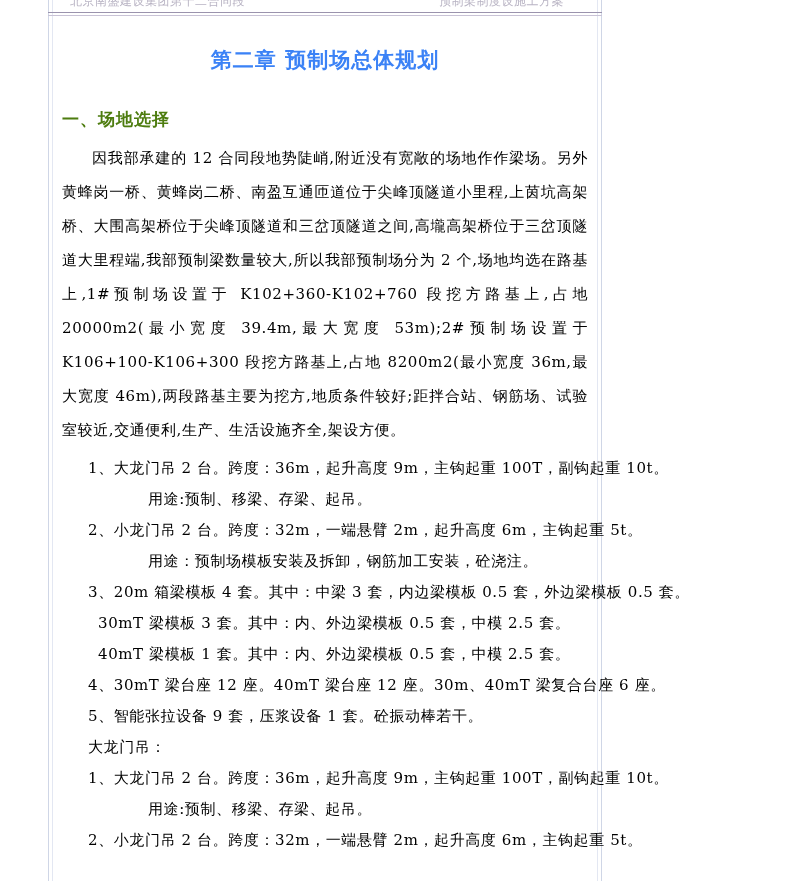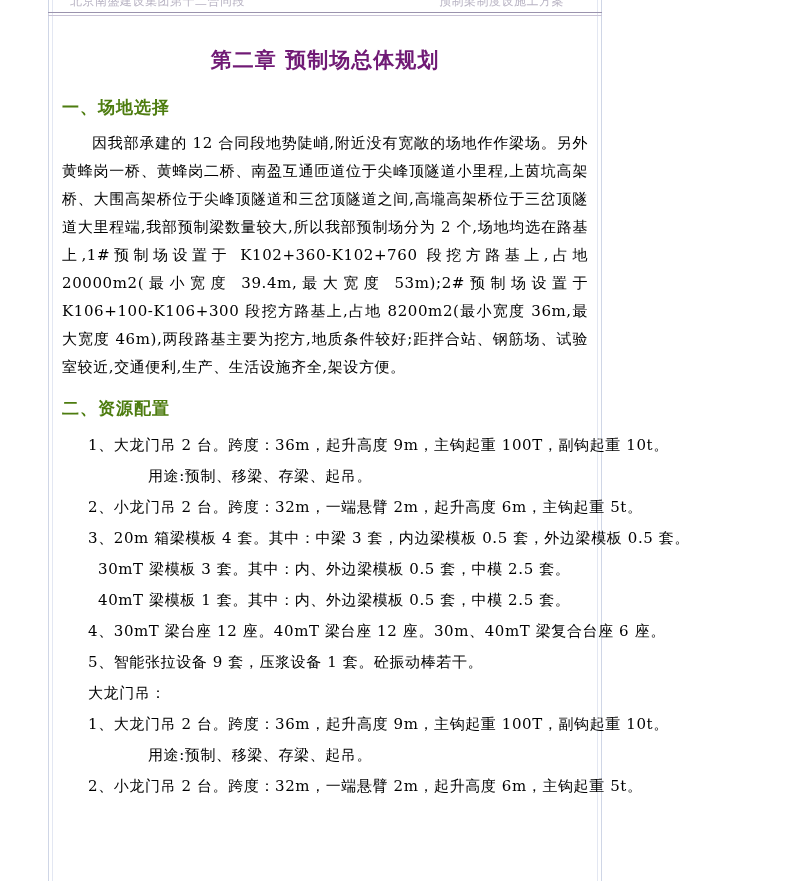--- a/index.html
+++ b/index.html
@@ -72,36 +72,36 @@
   .content {
     position: relative;
     padding: 0 62px;
     box-sizing: border-box;
   }
   h1.doc-title {
     font-family: "DejaVu Sans", sans-serif;
     text-align: center;
     font-size: 21px;
     font-weight: bold;
-    color: #701a75;
-    margin: 26px 0 22px 0;
+    color: #3b82f6;
+    margin: 26px 0 34px 0;
     letter-spacing: 1px;
   }
   h2.section-title {
     font-family: "DejaVu Sans", sans-serif;
     color: #4d7c0f;
     font-size: 17px;
     font-weight: bold;
     margin: 16px 0 10px 0;
     letter-spacing: 1px;
   }
   p.body-para {
     font-family: "DejaVu Serif", serif;
     font-size: 15px;
-    line-height: 28px;
+    line-height: 34px;
     color: #000000;
     margin: 0 0 6px 0;
     text-align: justify;
     text-justify: inter-ideograph;
     text-indent: 2em;
     letter-spacing: 0.6px;
   }
   p.list-line {
     font-family: "DejaVu Serif", serif;
     font-size: 15px;
@@ -132,25 +132,25 @@
     <div class="header-rule2"></div>
   </div>
 
   <div class="content">
 
     <h1 class="doc-title">第二章   预制场总体规划</h1>
 
     <h2 class="section-title">一、场地选择</h2>
     <p class="body-para">因我部承建的 12 合同段地势陡峭,附近没有宽敞的场地作作梁场。另外黄蜂岗一桥、黄蜂岗二桥、南盈互通匝道位于尖峰顶隧道小里程,上茵坑高架桥、大围高架桥位于尖峰顶隧道和三岔顶隧道之间,高壠高架桥位于三岔顶隧道大里程端,我部预制梁数量较大,所以我部预制场分为 2 个,场地均选在路基上,1#预制场设置于 K102+360-K102+760 段挖方路基上,占地 20000m2(最小宽度 39.4m,最大宽度 53m);2#预制场设置于 K106+100-K106+300 段挖方路基上,占地 8200m2(最小宽度 36m,最大宽度 46m),两段路基主要为挖方,地质条件较好;距拌合站、钢筋场、试验室较近,交通便利,生产、生活设施齐全,架设方便。</p>
 
-    <h2 class="section-title">二、资源配置</h2>
 
     <p class="list-line ind-1">1、大龙门吊 2 台。跨度：36m，起升高度 9m，主钩起重 100T，副钩起重 10t。</p>
     <p class="list-line ind-3">用途:预制、移梁、存梁、起吊。</p>
     <p class="list-line ind-1">2、小龙门吊 2 台。跨度：32m，一端悬臂 2m，起升高度 6m，主钩起重 5t。</p>
+    <p class="list-line ind-3">用途：预制场模板安装及拆卸，钢筋加工安装，砼浇注。</p>
     <p class="list-line ind-1">3、20m 箱梁模板 4 套。其中：中梁 3 套，内边梁模板 0.5 套，外边梁模板 0.5 套。</p>
     <p class="list-line ind-2">30mT 梁模板 3 套。其中：内、外边梁模板 0.5 套，中模 2.5 套。</p>
     <p class="list-line ind-2">40mT 梁模板 1 套。其中：内、外边梁模板 0.5 套，中模 2.5 套。</p>
     <p class="list-line ind-1">4、30mT 梁台座 12 座。40mT 梁台座 12 座。30m、40mT 梁复合台座 6 座。</p>
     <p class="list-line ind-1">5、智能张拉设备 9 套，压浆设备 1 套。砼振动棒若干。</p>
     <p class="list-line ind-1">大龙门吊：</p>
     <p class="list-line ind-1">1、大龙门吊 2 台。跨度：36m，起升高度 9m，主钩起重 100T，副钩起重 10t。</p>
     <p class="list-line ind-3">用途:预制、移梁、存梁、起吊。</p>
     <p class="list-line ind-1">2、小龙门吊 2 台。跨度：32m，一端悬臂 2m，起升高度 6m，主钩起重 5t。</p>
 

